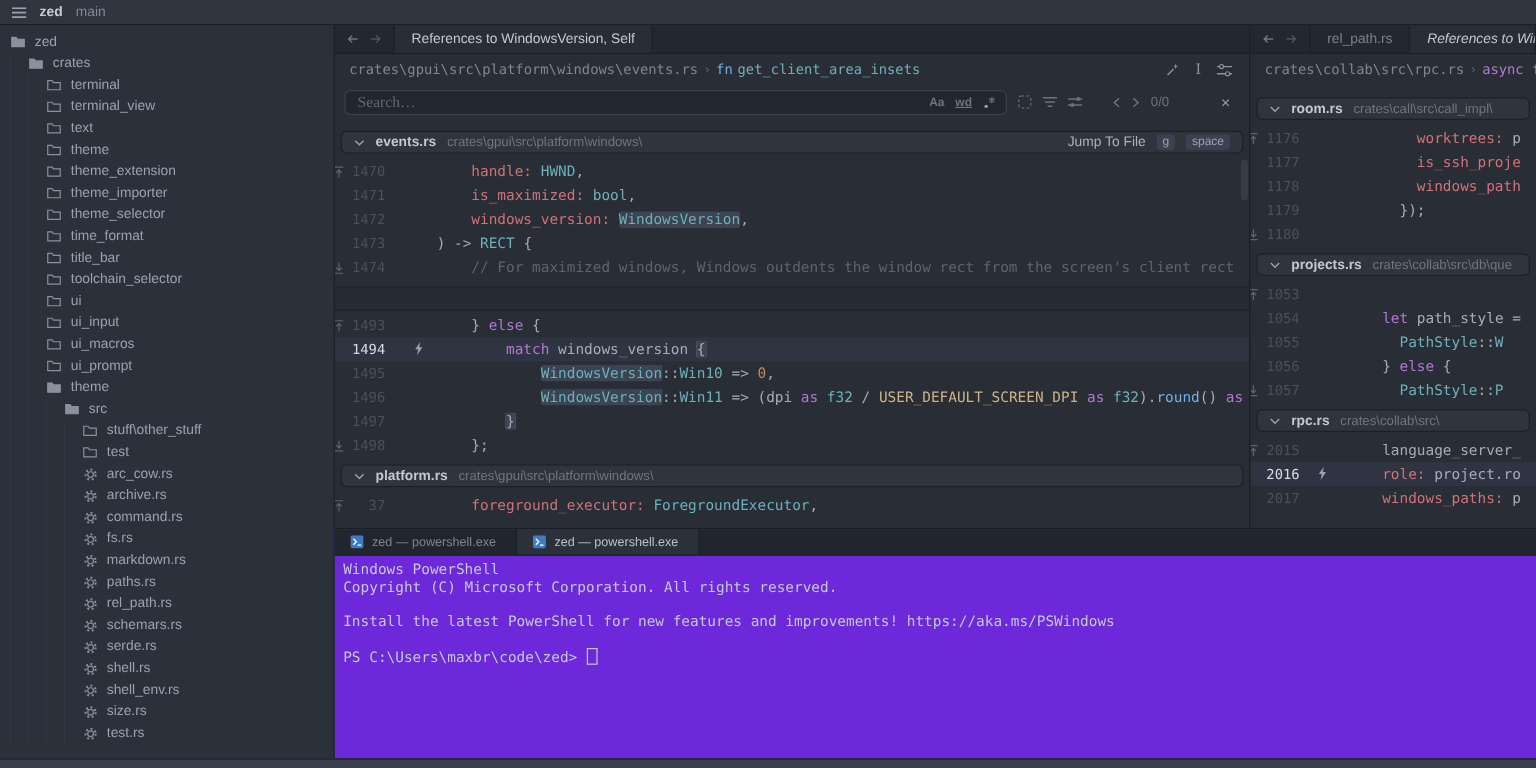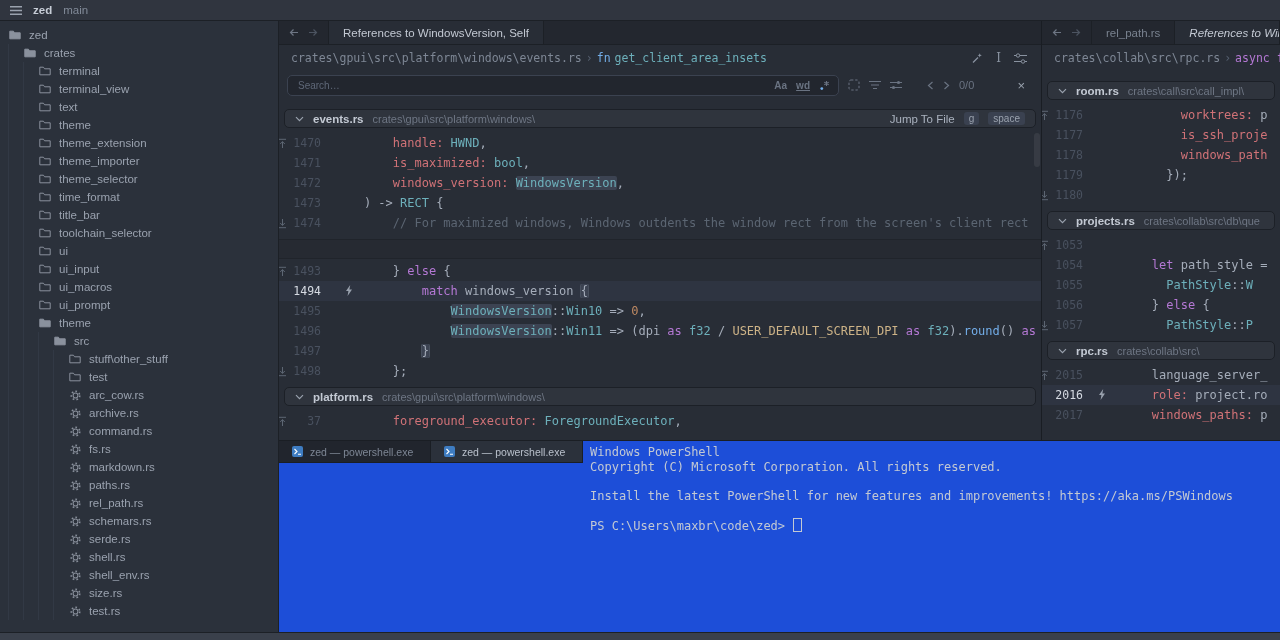--- a/index.html
+++ b/index.html
@@ -36,21 +36,21 @@
   .crumbbar .sep{color:#566070;}
   .c-kw{color:#b478d4;} .c-ty{color:#6db0bb;} .c-prop{color:#d07277;} .c-pl{color:#a5adba;}
   .c-cm{color:#5b6572;} .c-num{color:#bf8a63;} .c-const{color:#cdb387;} .c-fn{color:#73ade8;}
   .toolicons{margin-left:auto;display:flex;align-items:center;gap:13px;padding-right:2px;}
   .toolicons .ticn{color:#8a93a1;font-size:11px;display:flex;align-items:center;}
   
   .searchrow{height:28px;flex:none;display:flex;align-items:center;gap:9px;padding:0 8px;box-sizing:border-box;}
   .searchfield{width:552px;height:21px;background:#22262e;border:1px solid #3b4250;border-radius:5px;
     display:flex;align-items:center;padding:0 8px;box-sizing:border-box;gap:9px;}
   .searchfield input{flex:1;background:transparent;border:none;outline:none;color:#c3c9d3;
-    font-size:10px;font-family:Liberation Sans, sans-serif;}
+    font-size:13px;font-family:Liberation Serif, serif;}
   .searchfield input::placeholder{color:#5f6878;}
   .minicn{color:#6a7382;font-size:10px;font-weight:bold;display:flex;align-items:center;}
   .minicn.word{text-decoration:underline;}
   .navcount{display:flex;align-items:center;gap:9px;margin-left:16px;color:#6a7382;font-size:11px;}
   .searchclose{margin-left:auto;color:#9aa2ae;font-size:13px;padding-right:8px;}
   
   .content{flex:1;overflow:hidden;padding-top:10px;}
   .xheader{height:19px;margin:0 5px 5px 5px;background:#2f343d;border:1px solid #1c2027;border-radius:5px;
     display:flex;align-items:center;gap:9px;padding:0 10px;box-sizing:border-box;}
   .xheader .xfile{font-size:11.5px;font-weight:bold;color:#c3c9d3;white-space:nowrap;}
@@ -69,21 +69,21 @@
   .xicon{width:10px;flex:none;display:flex;color:#5d6673;}
   .lnum{color:#49515f;font-size:11.5px;min-width:28px;text-align:right;}
   .crow.active .lnum{color:#d6dbe3;}
   .bolt{position:absolute;left:66px;top:4px;display:flex;}
   .rightp .bolt{left:56px;}
   .codeseg{flex:1;overflow:hidden;}
   .hl{background:#3c4352;border-radius:2px;}
   .box{background:#3c4352;border-radius:2px;outline:1px solid #49515f;}
   .scrollthumb{position:absolute;right:1px;top:112px;width:6px;height:34px;background:rgba(255,255,255,.07);border-radius:3px;}
   
-  .terminal{flex:1;display:flex;flex-direction:row;background:#1d4ed8;border-top:1px solid #1a1e24;
+  .terminal{flex:1;display:flex;flex-direction:column;background:#6d28d9;border-top:1px solid #1a1e24;
     box-sizing:border-box;min-height:0;}
   .termtabs{height:22px;flex:none;background:#21252d;border-bottom:1px solid #1a1e24;display:flex;box-sizing:border-box;}
   .termtab{display:flex;align-items:center;gap:7px;padding:0 13px;min-width:152px;box-sizing:border-box;
     font-size:10.5px;color:#7d8694;border-right:1px solid #1a1e24;white-space:nowrap;}
   .termtab.active{background:#2b313b;color:#b9c0cb;}
   .termbody{flex:1;padding:4px 7px;font-family:"DejaVu Sans Mono",monospace;font-size:12px;
     line-height:14.6px;color:#c3c9d3;white-space:pre;overflow:hidden;}
   .tline{min-height:14.6px;}
   .tcursor{display:inline-block;width:7px;height:12px;border:1px solid #c3c9d3;vertical-align:-2px;margin-left:1px;}
   

